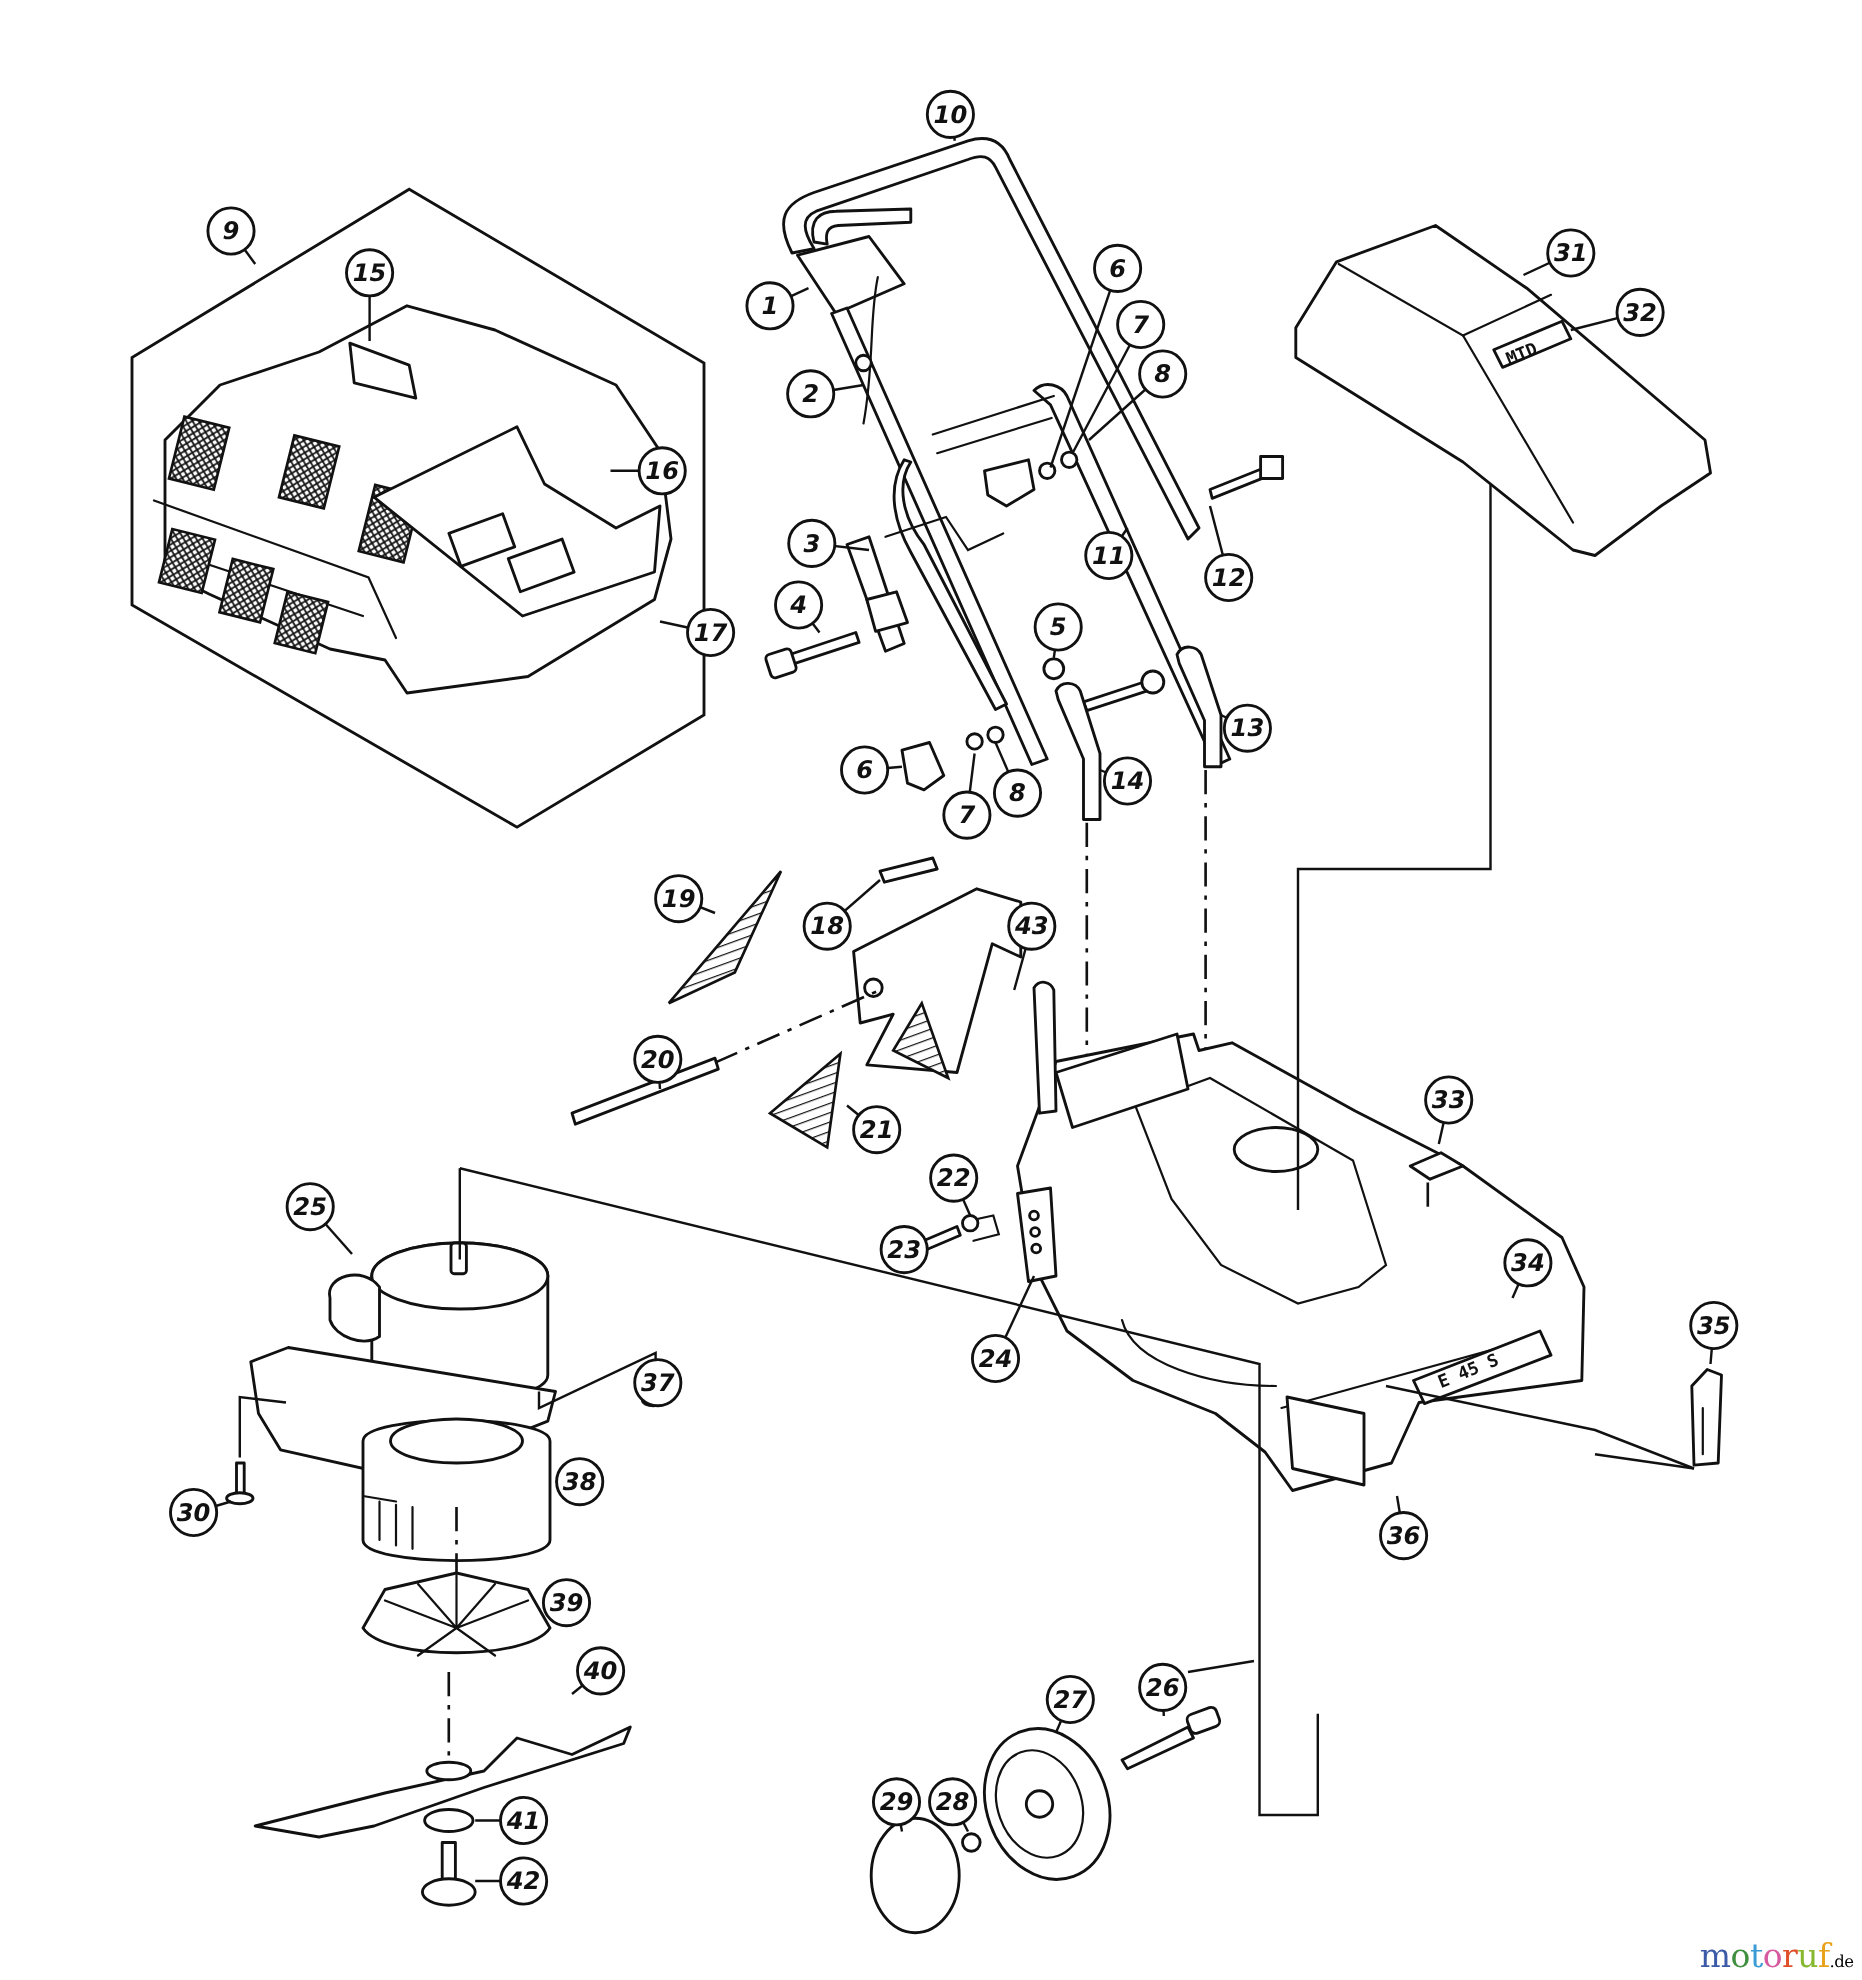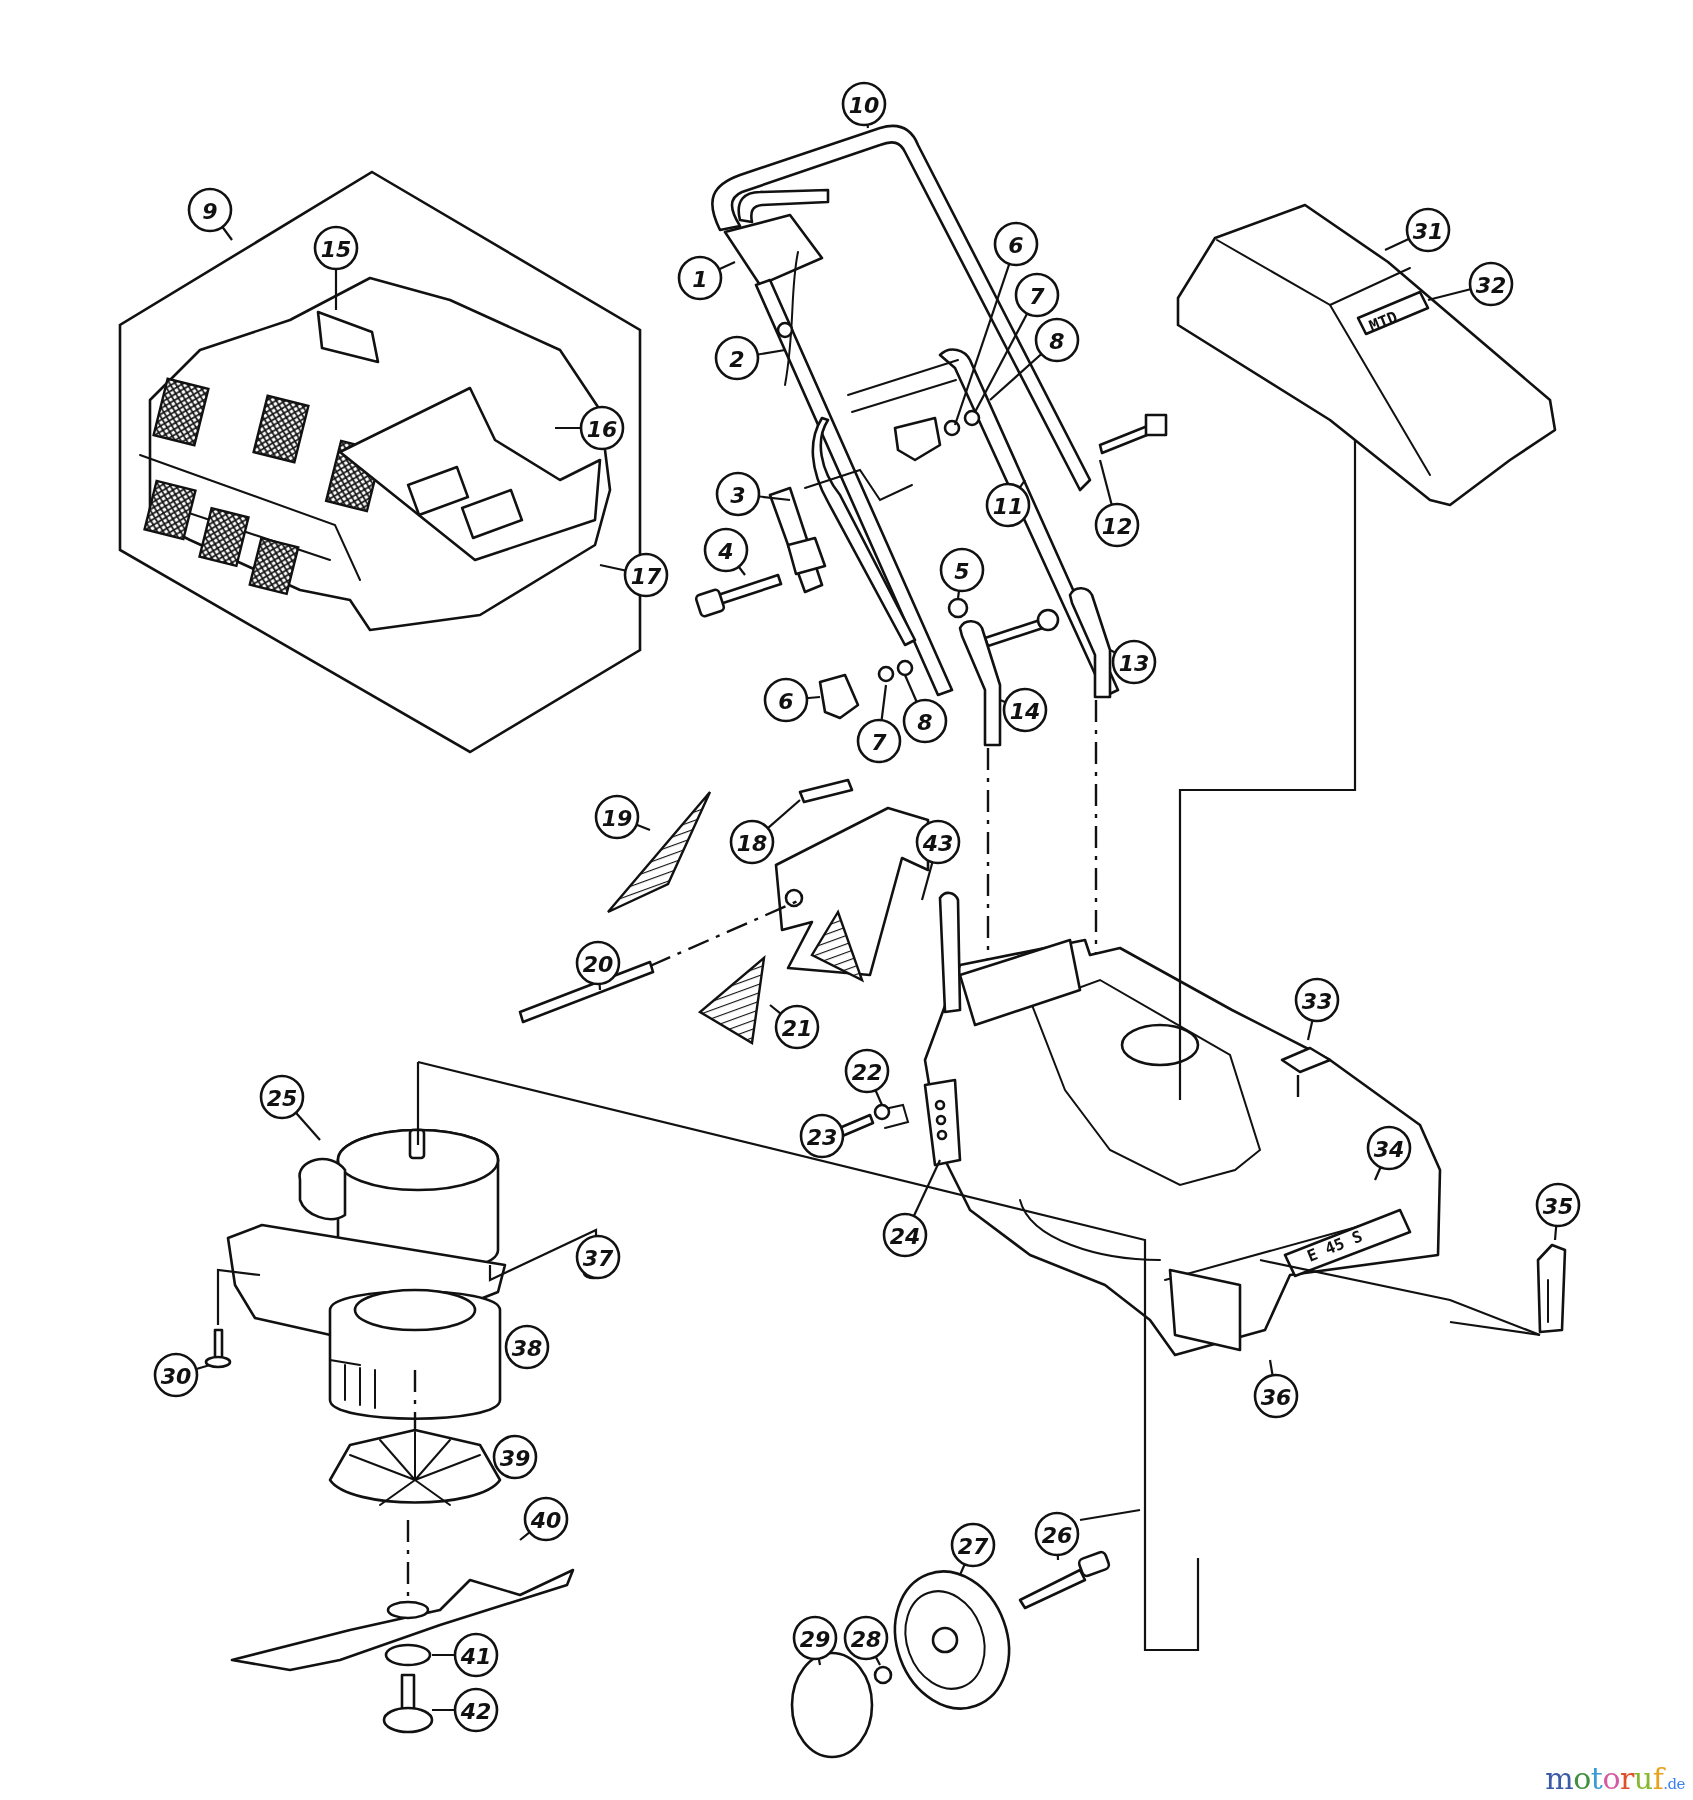--- a/index.html
+++ b/index.html
@@ -9,21 +9,21 @@
     .part-thin { fill: none; stroke: #111111; stroke-width: 2; stroke-linecap: round; }
     .hatch { fill: url(#hatch); stroke: #111111; stroke-width: 2.4; }
     .mesh { fill: url(#mesh); stroke: #111111; stroke-width: 2.4; }
     .leader { fill: none; stroke: #111111; stroke-width: 2.2; }
     .dash { fill: none; stroke: #111111; stroke-width: 2.4; stroke-dasharray: 22 8 4 8; }
     .frame { fill: none; stroke: #111111; stroke-width: 2.6; }
     .callout-circle { fill: #ffffff; stroke: #111111; stroke-width: 2.6; }
     .callout-text { font-family: "DejaVu Sans", sans-serif; font-style: italic; font-weight: bold; font-size: 22px; fill: #111111; text-anchor: middle; dominant-baseline: central; }
     .label-text { font-family: "DejaVu Sans Mono", monospace; font-size: 16px; font-weight: bold; fill: #111111; }
     #watermark { position: absolute; right: 8px; bottom: 4px; font-family: "DejaVu Serif", serif; font-size: 30px; letter-spacing: -0.5px; }
-    #watermark .suffix { font-size: 15px; color: #3b82f6; }
+    #watermark .suffix { font-size: 15px; color: #000000; }
   </style>
 </head>
 <body>
 
 <svg id="diagram" viewBox="0 0 1693 1800" xmlns="http://www.w3.org/2000/svg">
   <defs>
     <pattern id="hatch" width="8" height="8" patternUnits="userSpaceOnUse" patternTransform="rotate(70)">
       <rect width="8" height="8" fill="#ffffff"></rect>
       <line x1="0" y1="0" x2="0" y2="8" stroke="#111" stroke-width="2.2"></line>
     </pattern>

